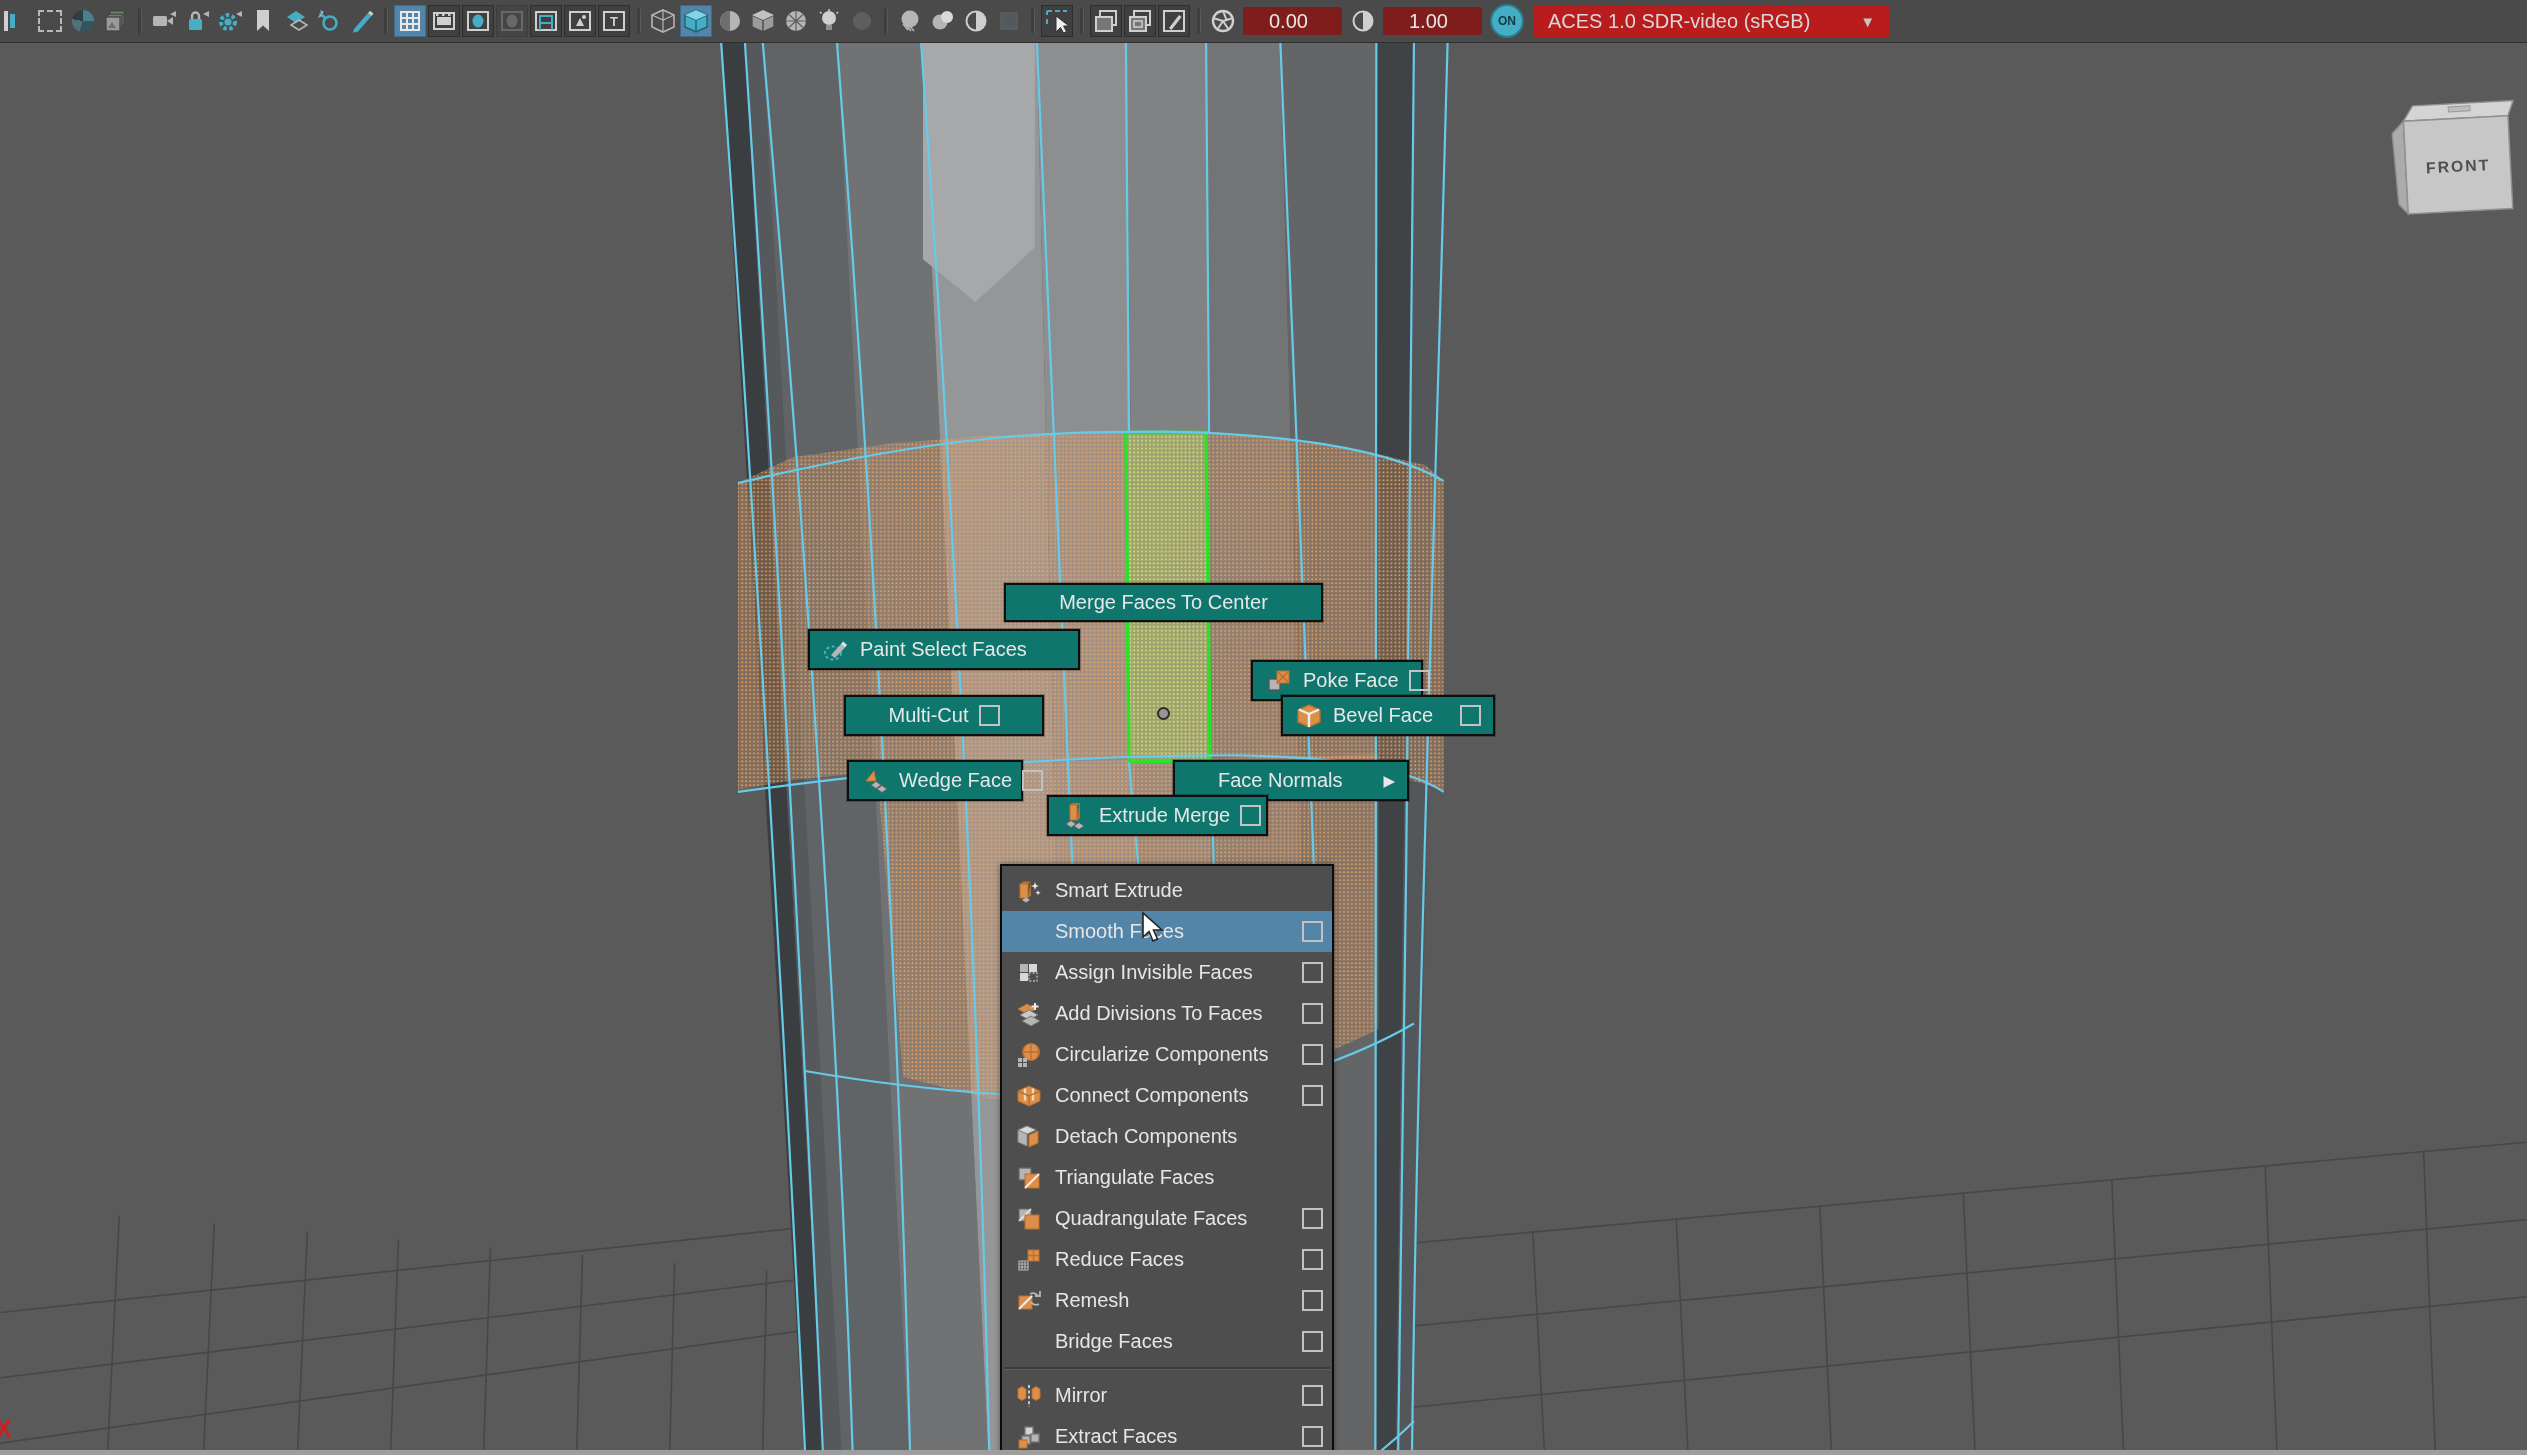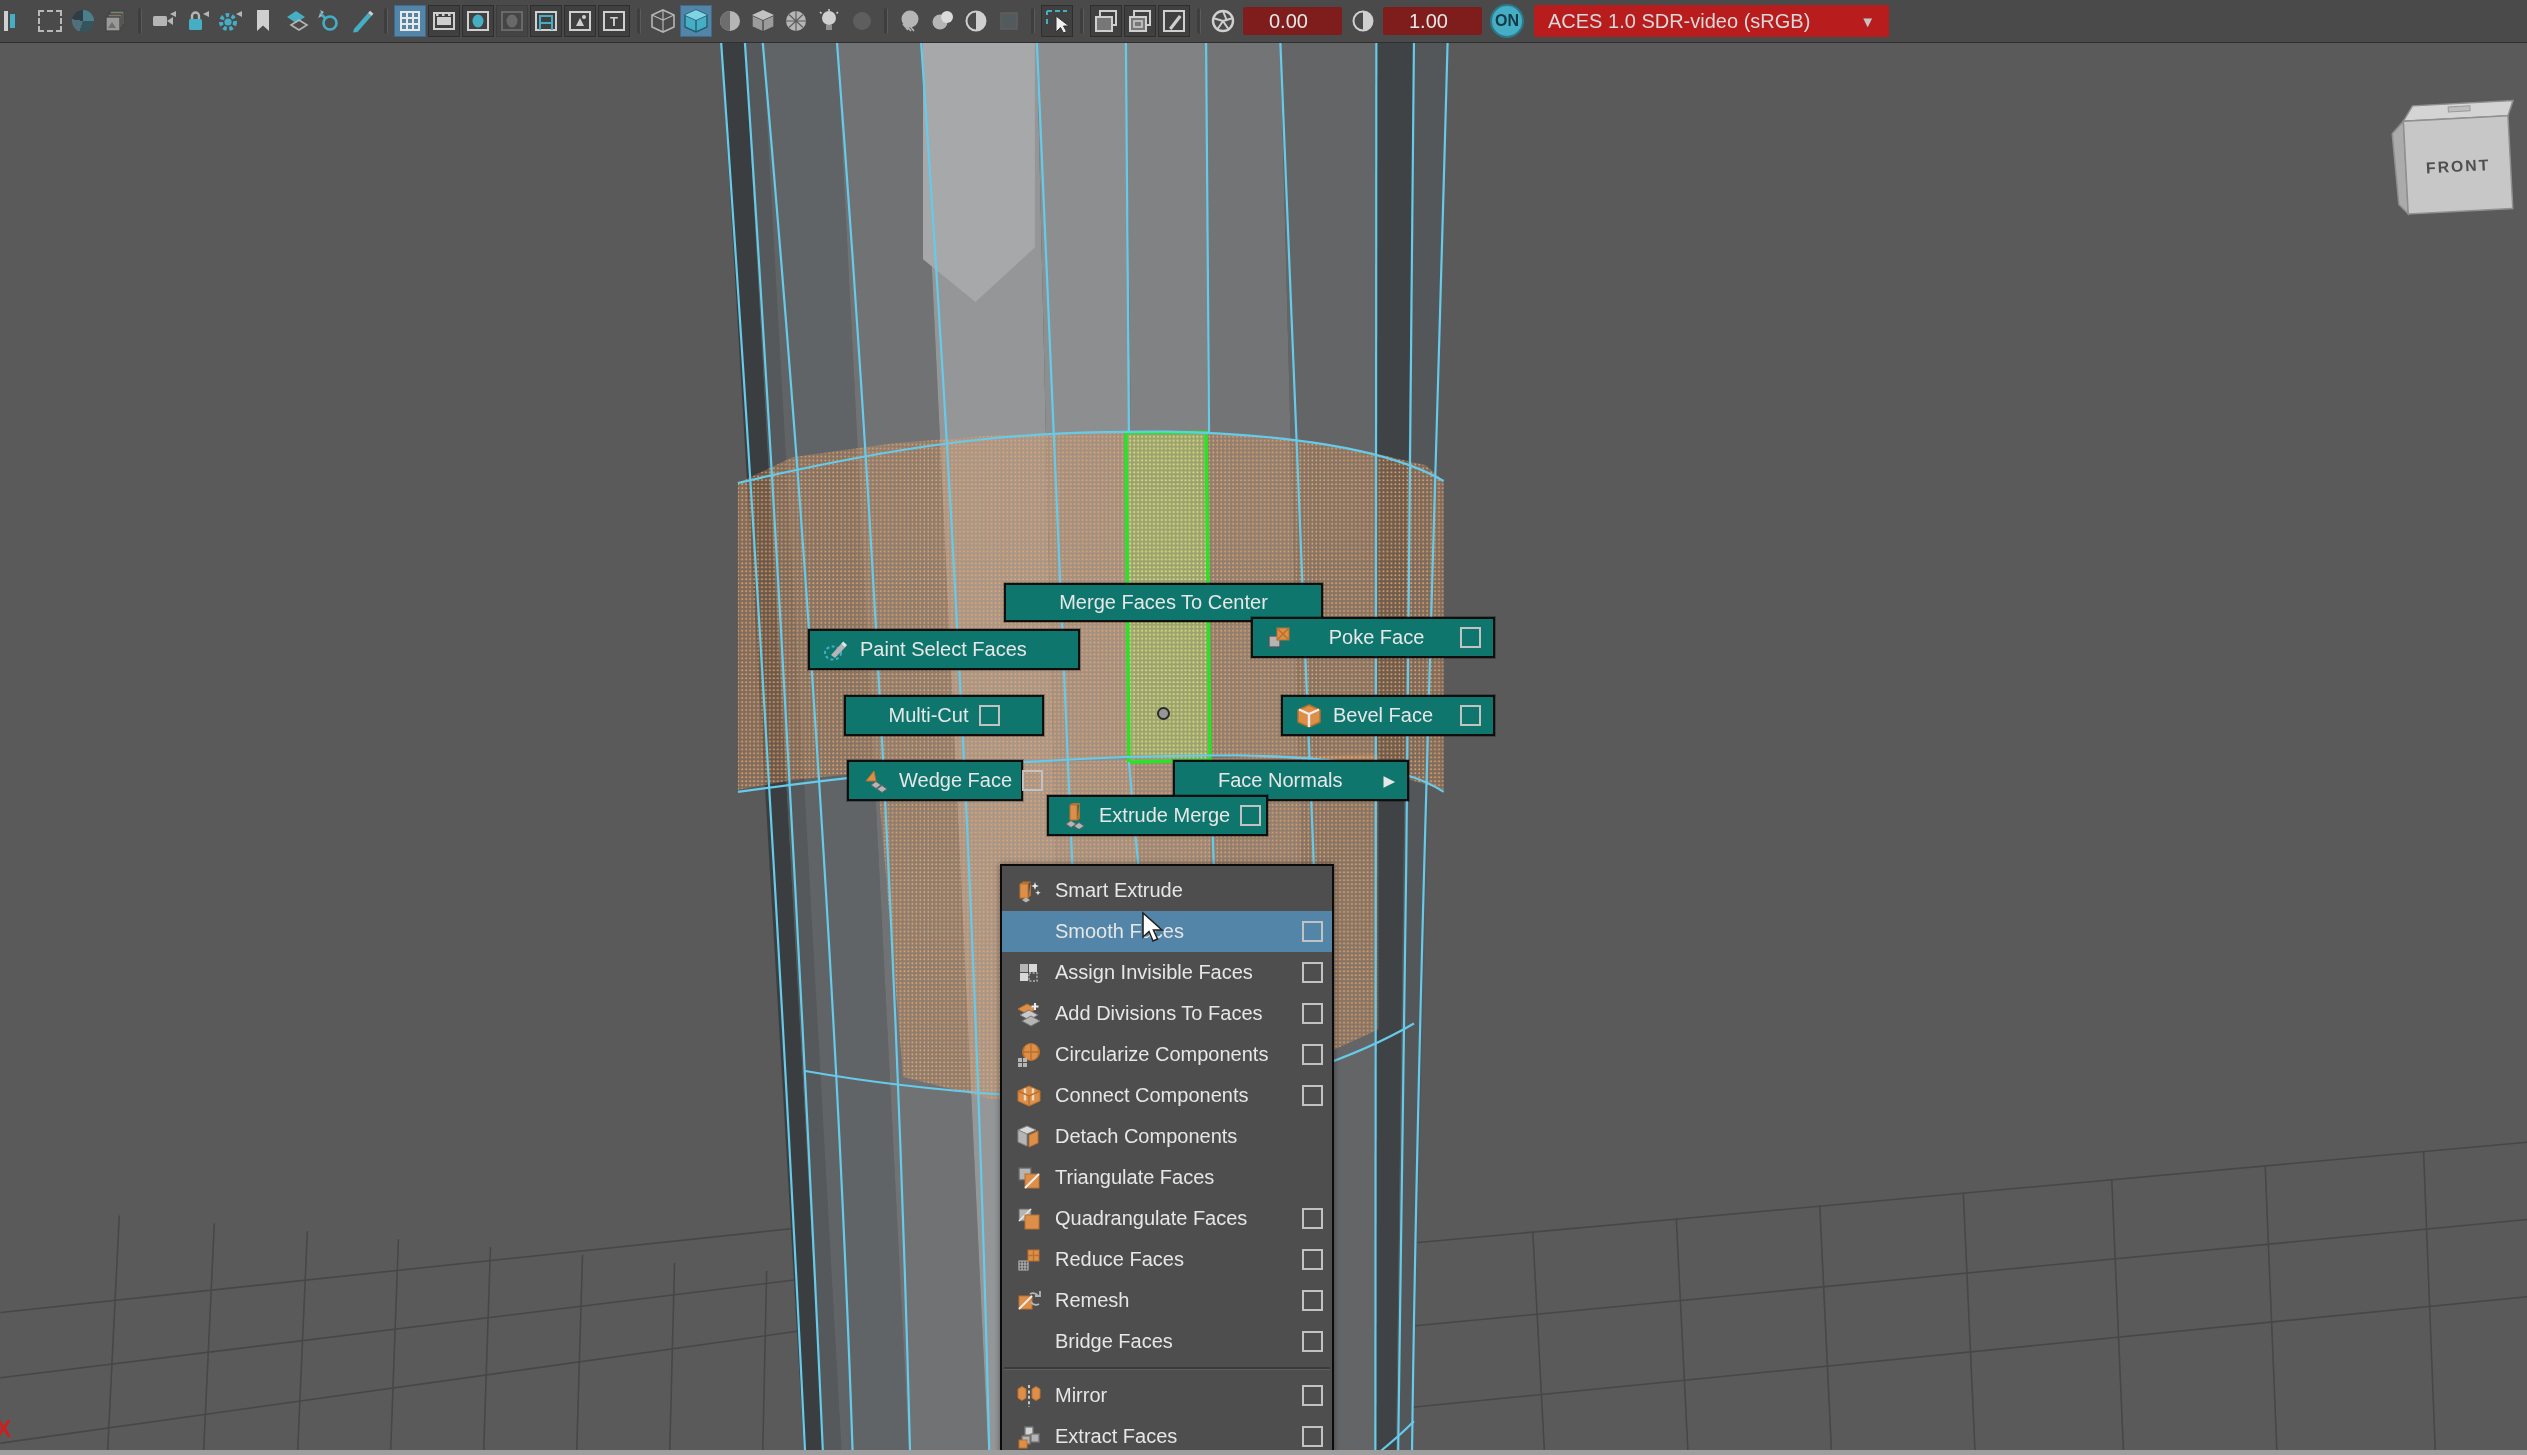--- a/index.html
+++ b/index.html
@@ -15,38 +15,38 @@
            color:#C8C8C8;font-size:22px;flex:0 0 auto;}
   .tb-icon.framed{background:#404040;border:1px solid #2E2E2E;width:30px;height:30px;}
   .tb-icon.active{background:#5285A8;border-color:#3C6B8C;}
   .tb-icon.dim{opacity:.45;}
   .tb-sep{width:9px;height:30px;margin:0 3px;flex:0 0 auto;position:relative;}
   .tb-sep:before{content:"";position:absolute;left:3px;top:2px;width:3px;height:26px;
                  background:#3E3E3E;border-right:1px solid #5B5B5B;border-radius:2px;}
   .tb-field{width:73px;height:28px;background:#7f1d1d;color:#E8E8E8;font-size:20px;
             display:flex;align-items:center;padding-left:26px;margin:0 4px;border-radius:2px;flex:0 0 auto;}
   .tb-on{width:30px;height:30px;border-radius:50%;background:#45AEC4;border:2px solid #2B7A8C;
-         color:#143A44;font-weight:bold;font-size:16px;display:flex;align-items:center;
+         color:#143A44;font-weight:bold;font-size:12px;display:flex;align-items:center;
          justify-content:center;margin:0 4px;flex:0 0 auto;}
   .tb-dd{height:32px;background:#b91c1c;color:#D9D9D9;font-size:20px;display:flex;
          align-items:center;padding:0 14px;margin-left:6px;border-radius:2px;width:327px;flex:0 0 auto;}
   .tb-dd .caret{margin-left:auto;color:#C4C4C4;font-size:15px;}
   .dash-sq{width:20px;height:18px;border:2px dashed #B8B8B8;display:inline-block;}
   .pie{width:22px;height:22px;border-radius:50%;display:inline-block;
        background:conic-gradient(#49808C 0 90deg,#35545C 90deg 200deg,#52707A 200deg 280deg,#2E3E44 280deg);}
   
   .mm{position:absolute;background:#0f766e;border:2px solid #0E0E0E;color:#E7E7E7;font-size:20px;
       display:flex;align-items:center;gap:10px;padding:0 12px;box-sizing:border-box;height:41px;
       box-shadow:0 0 0 1px rgba(0,0,0,.25);white-space:nowrap;}
   .mm .grow{flex:1;}
   .chk{width:21px;height:21px;border:2px solid #C2C2C2;box-sizing:border-box;flex:0 0 auto;}
   .mm-icon{width:28px;height:26px;display:flex;align-items:center;justify-content:center;flex:0 0 auto;}
   #mm-merge{left:1004px;top:583px;width:319px;height:39px;justify-content:center;}
   #mm-paint{left:808px;top:629px;width:272px;}
-  #mm-poke{left:1251px;top:617px;width:244px;text-align:center;}
+  #mm-poke{left:1251px;top:660px;width:172px;}
   #mm-multicut{left:844px;top:695px;width:200px;justify-content:center;}
   #mm-bevel{left:1281px;top:695px;width:214px;}
   #mm-wedge{left:847px;top:760px;width:176px;text-align:right;}
   #mm-normals{left:1173px;top:760px;width:236px;}
   #mm-extrude{left:1047px;top:795px;width:221px;}
   .mm .submenu-arrow{color:#E7E7E7;font-size:15px;margin-left:auto;}
   #center-dot{position:absolute;left:1157px;top:707px;width:13px;height:13px;border-radius:50%;
               background:#969696;border:2px solid #2A2A2A;box-sizing:border-box;}
   
   #context-menu{position:absolute;left:1000px;top:864px;width:334px;background:#4E4E4E;

